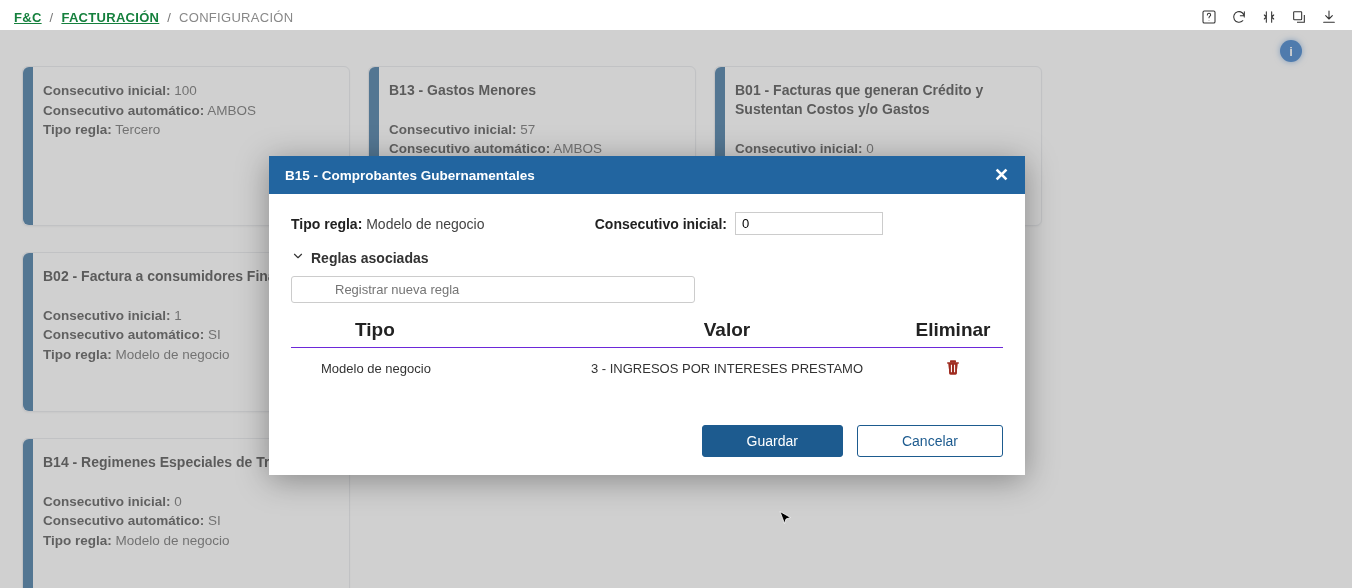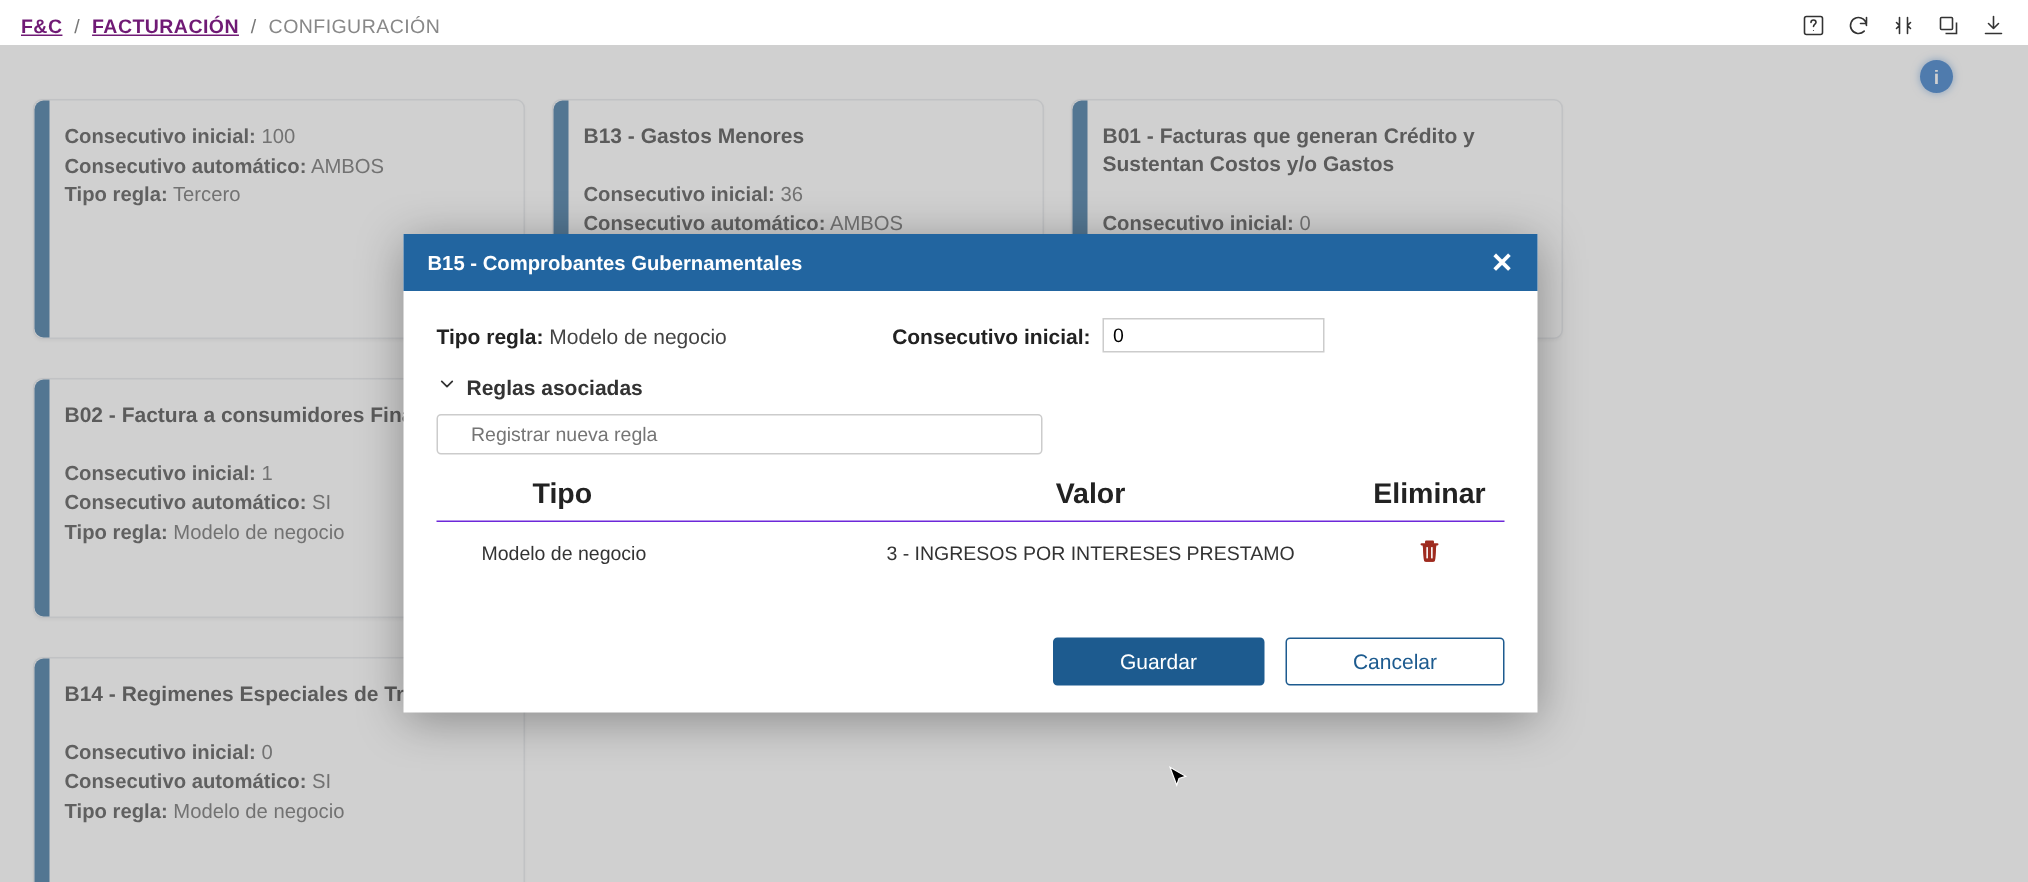--- a/index.html
+++ b/index.html
@@ -1,19 +1,19 @@
 <!DOCTYPE html>
 <html><head>
 <meta charset="utf-8">
 <style>
   * { box-sizing: border-box; margin: 0; padding: 0; }
   html, body { width: 1352px; height: 588px; font-family: "Segoe UI", Arial, sans-serif; font-size: 14px; color: #333; background: #fff; overflow: hidden; }
   .topbar { display: flex; align-items: center; justify-content: space-between; padding: 8px 14px 4px 14px; height: 30px; }
   .breadcrumb { font-size: 13px; color: #555; letter-spacing: .3px; }
-  .breadcrumb a { text-decoration: underline; color: #701a75; font-weight: 600; }
+  .breadcrumb a { text-decoration: underline; color: #15803d; font-weight: 600; }
   .breadcrumb .sep { margin: 0 4px; color: #777; }
   .breadcrumb .current { color: #888; }
   .top-icons { display: flex; gap: 12px; color: #333; }
   .top-icons span { cursor: pointer; width: 18px; height: 18px; display:flex; align-items:center; justify-content:center; }
   .top-icons svg { width: 16px; height: 16px; stroke: #333; fill: none; stroke-width: 1.6; }
 
   .page-area { position: relative; width: 100%; height: calc(588px - 30px); }
 
   .page-body { width: 100%; height: 100%; padding: 10px 22px; }
   .info-wrap { display:flex; justify-content:flex-end; padding: 0 28px 4px 0; }
@@ -33,21 +33,21 @@
   .modal-header { background:#2265a0; color:#fff; padding: 10px 16px; font-size:13.5px; font-weight:600; display:flex; justify-content:space-between; align-items:center; }
   .modal-header .close { cursor:pointer; font-size:18px; line-height:1; }
   .modal-body { padding: 18px 22px 8px 22px; }
   .row1 { display:flex; align-items:center; gap: 60px; }
   .lbl { font-weight:600; font-size:14px; color:#222; }
   .val2 { color:#444; }
   .ci-input { width:148px; border:1px solid #ccc; padding:3px 6px; font-size:13px; }
   .accordion { display:flex; align-items:center; gap:6px; margin: 14px 0 10px 0; font-weight:600; cursor:pointer; }
   .chev { display:inline-block; }
   .chev svg { width:14px; height:14px; stroke:#333; fill:none; stroke-width:2; }
-  .regla-input { width:404px; border:1px solid #ccc; padding:5px 8px 5px 22px; font-size:13px; color:#888; border-radius:3px; position:relative; }
+  .regla-input { width:404px; border:1px solid #ccc; padding:5px 8px 5px 43px; font-size:13px; color:#888; border-radius:3px; position:relative; }
   .regla-wrap { position:relative; display:inline-block; }
   .regla-wrap .search-icn { position:absolute; left:7px; top:6px; width:14px; height:14px; }
   .regla-wrap .search-icn svg { width:14px; height:14px; stroke:#bbb; fill:none; stroke-width:2; }
 
   .tbl { width:100%; margin-top:10px; }
   .tbl-head { display:grid; grid-template-columns: 260px 1fr 100px; padding: 6px 0; border-bottom:1px solid #6d28d9; font-weight:600; font-size:19px; color:#222;gap:32px; }
   .tbl-head .c1 { text-align:left; padding-left:64px; }
   .tbl-head .c2 { text-align:center; }
   .tbl-head .c3 { text-align:center; }
   .tbl-row { display:grid; grid-template-columns: 260px 1fr 100px; padding: 10px 0; font-size:13px; color:#333; align-items:center; }
@@ -117,21 +117,21 @@
     <div class="cards">
 
       <div class="card">
         <div class="card-line"><b>Consecutivo inicial:</b> <span class="val">100</span></div>
         <div class="card-line"><b>Consecutivo automático:</b> <span class="val">AMBOS</span></div>
         <div class="card-line"><b>Tipo regla:</b> <span class="val">Tercero</span></div>
       </div>
 
       <div class="card">
         <div class="card-title">B13 - Gastos Menores</div>
-        <div class="card-line"><b>Consecutivo inicial:</b> <span class="val">36</span></div>
+        <div class="card-line"><b>Consecutivo inicial:</b> <span class="val">57</span></div>
         <div class="card-line"><b>Consecutivo automático:</b> <span class="val">AMBOS</span></div>
         <div class="card-line"><b>Tipo regla:</b> <span class="val">Tercero</span></div>
       </div>
 
       <div class="card">
         <div class="card-title">B01 - Facturas que generan Crédito y Sustentan Costos y/o Gastos</div>
         <div class="card-line"><b>Consecutivo inicial:</b> <span class="val">0</span></div>
         <div class="card-line"><b>Consecutivo automático:</b> <span class="val">SI</span></div>
       </div>
 

